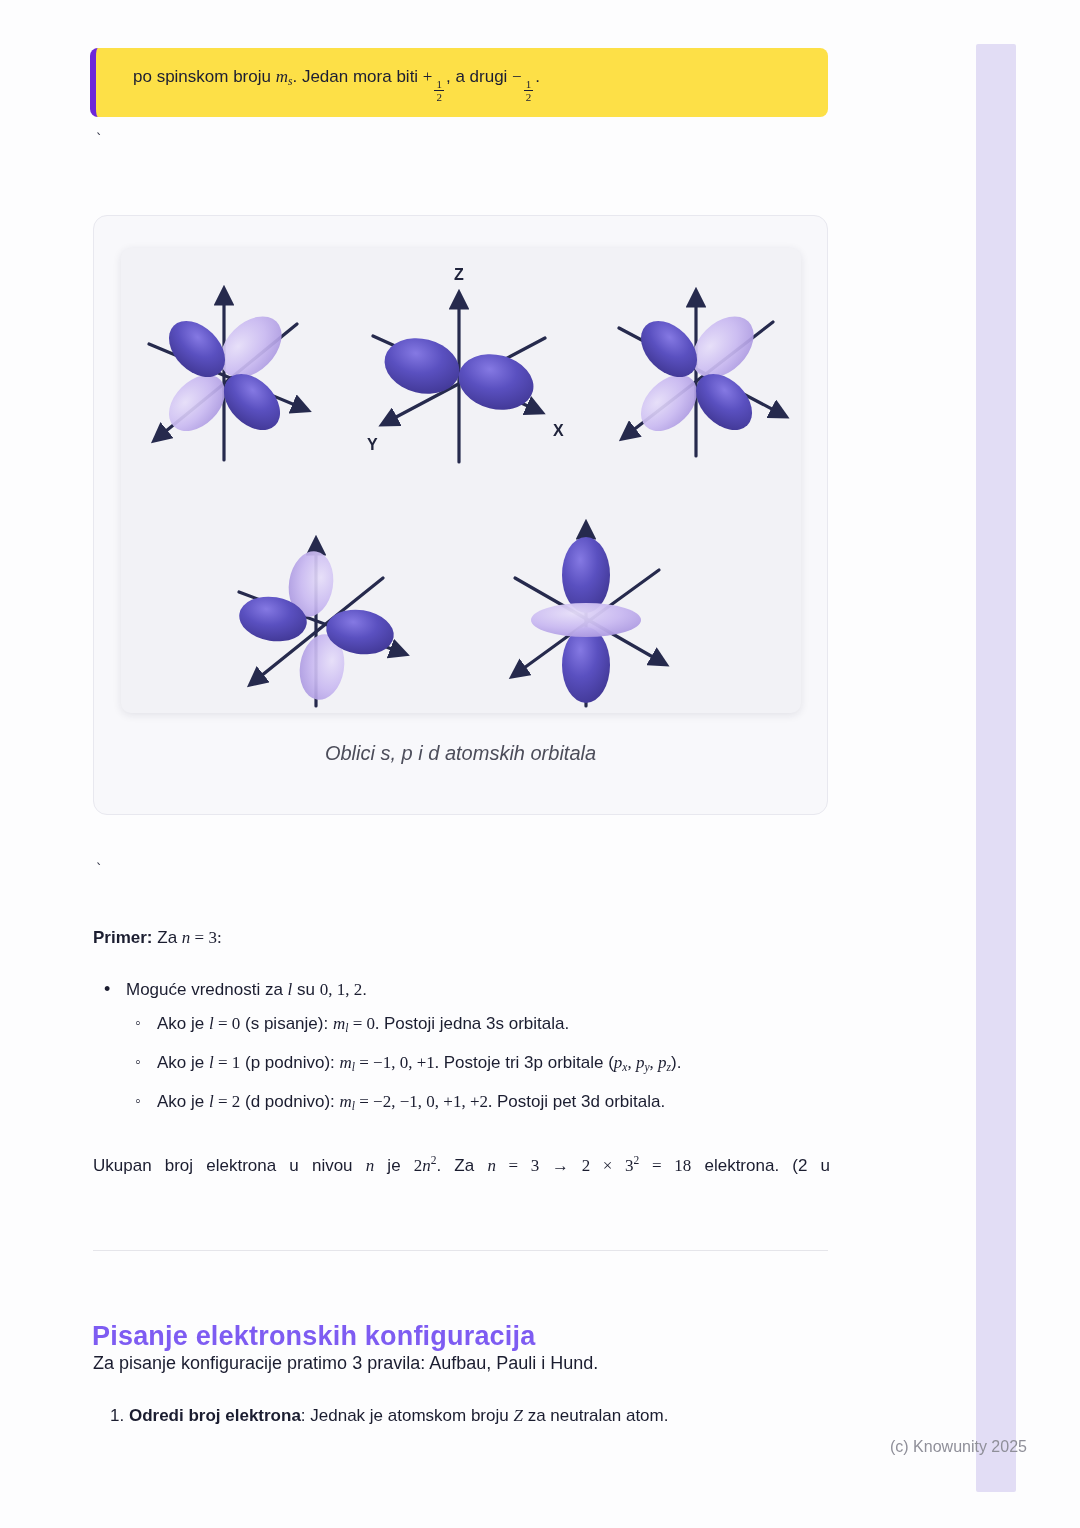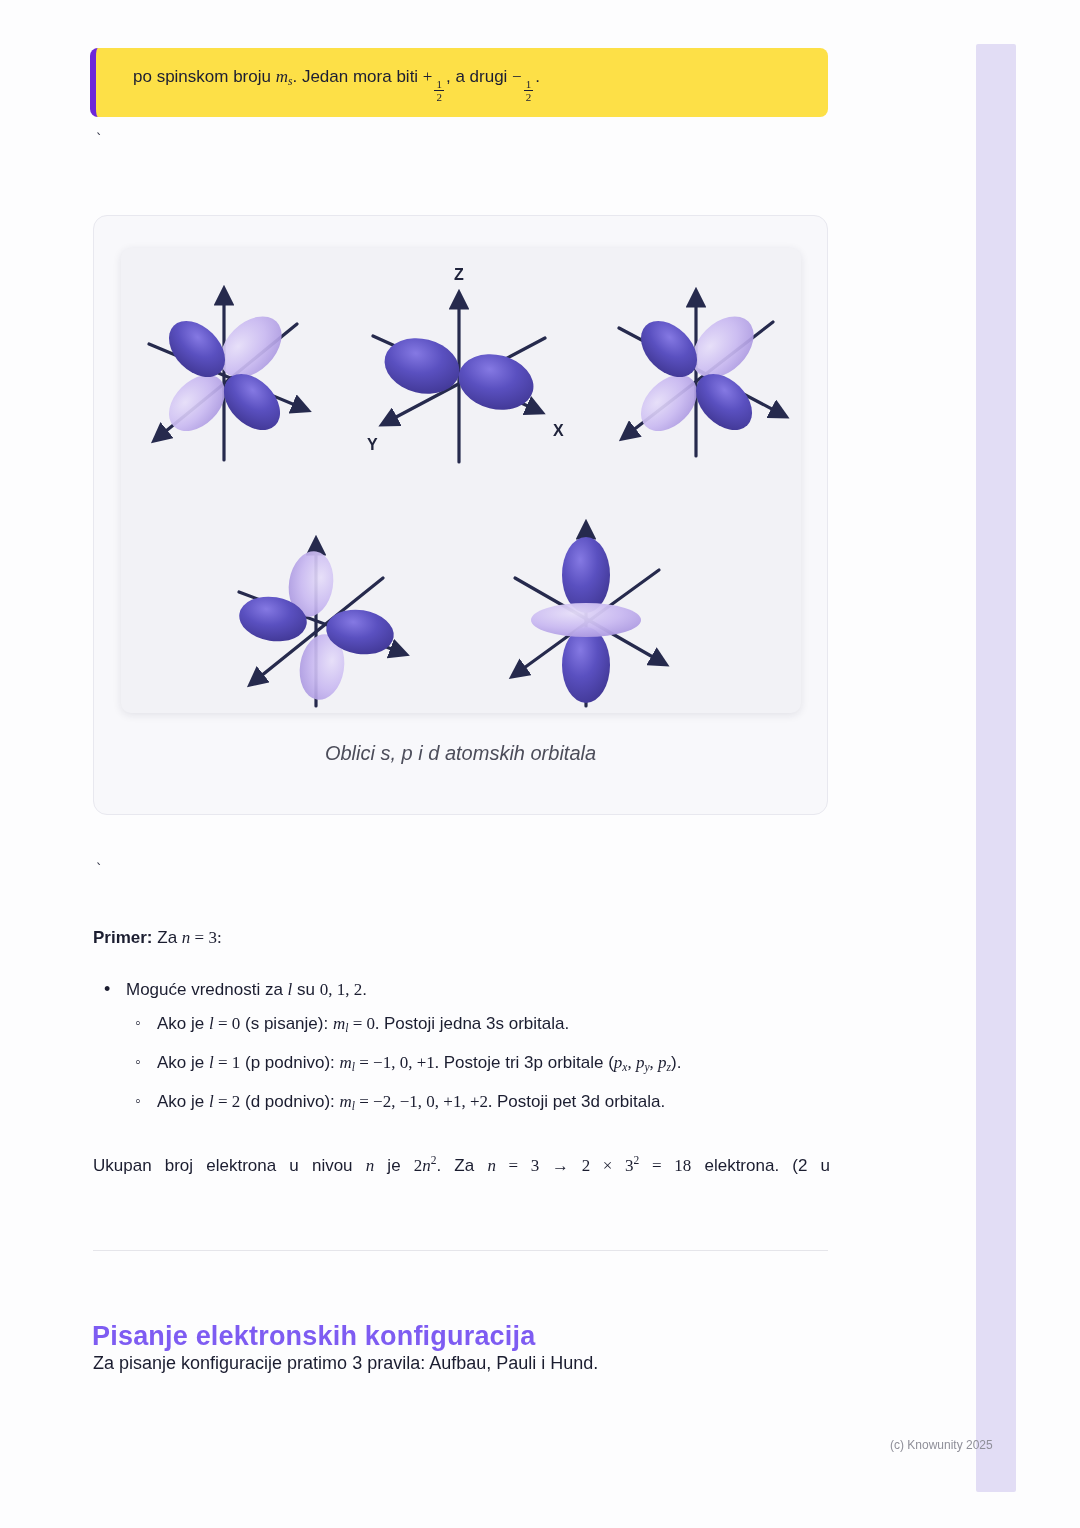--- a/index.html
+++ b/index.html
@@ -42,21 +42,21 @@
   #pline1{top:1154px;text-align:justify;}
   #pline1 .jfill{display:inline-block;width:100%;height:0;}
   #pline2{top:1196px;}
 
   .divider{position:absolute;left:93px;top:1250px;width:735px;height:1px;background:#e5e5ea;}
 
   .h2{position:absolute;left:92px;top:1285px;font-size:27px;font-weight:700;color:#7e5cf2;
       white-space:nowrap;letter-spacing:.2px;margin-top:36px;}
   .para2{position:absolute;left:93px;top:1353px;font-size:18px;white-space:nowrap;}
   .olitem{position:absolute;left:110px;top:1406px;font-size:17px;white-space:nowrap;}
-  .footer{position:absolute;left:890px;top:1438px;font-size:12px;color:#8f8f99;z-index:2;}
+  .footer{position:absolute;left:890px;top:1438px;font-size:16px;color:#8f8f99;z-index:2;}
 
   
   .mi{font-family:"Liberation Serif",serif;font-style:italic;}
   .mr{font-family:"Liberation Serif",serif;}
   .msb{font-family:"Liberation Serif",serif;font-style:italic;font-size:11.5px;vertical-align:-3px;}
   .msup{font-family:"Liberation Serif",serif;font-size:11.5px;vertical-align:7px;}
   .frac{display:inline-flex;flex-direction:column;align-items:center;vertical-align:-6px;
         font-family:"Liberation Serif",serif;font-size:11px;line-height:12px;margin:0 2px;}
   .frac .fn{border-bottom:1px solid #1c1e33;padding:0 2px;}
   .frac .fd{padding:0 2px;}
@@ -177,16 +177,17 @@
   </div>
 
   <div class="pline" id="pline1"><span>Ukupan broj elektrona u nivou </span><span class="mi">n</span><span> je </span><span class="mr">2</span><span class="mi">n</span><span class="msup">2</span><span>. Za </span><span class="mi">n</span><span class="mr"> = 3 → 2 × 3</span><span class="msup">2</span><span class="mr"> = 18</span><span> elektrona. (2 u</span><span class="jfill"></span></div>
 
   <div class="divider"></div>
 
   <div class="h2">Pisanje elektronskih konfiguracija</div>
 
   <div class="para2">Za pisanje konfiguracije pratimo 3 pravila: Aufbau, Pauli i Hund.</div>
 
+  <div class="olitem"><span>1. </span><span class="bold">Odredi broj elektrona</span><span>: Jednak je atomskom broju </span><span class="mi">Z</span><span> za neutralan atom.</span></div>
 
   <div class="footer">(c) Knowunity 2025</div>
 
 </div>
 
 </body></html>

